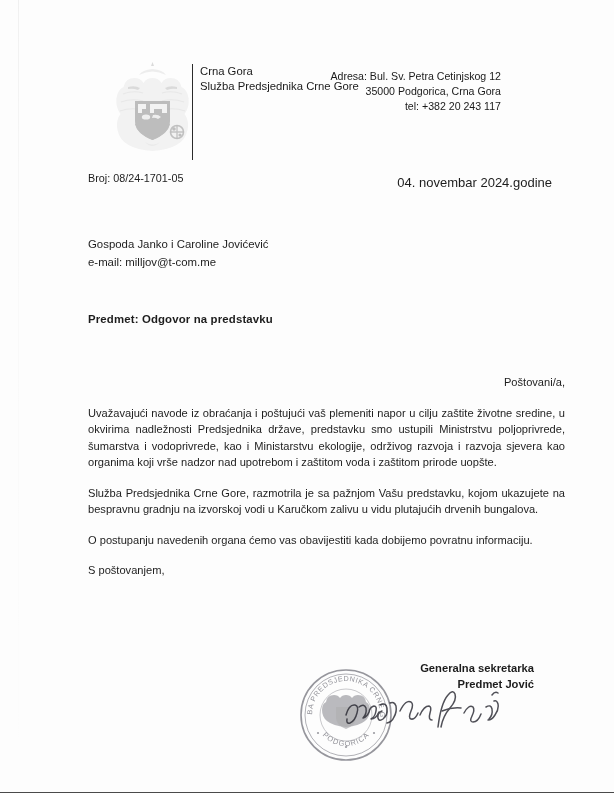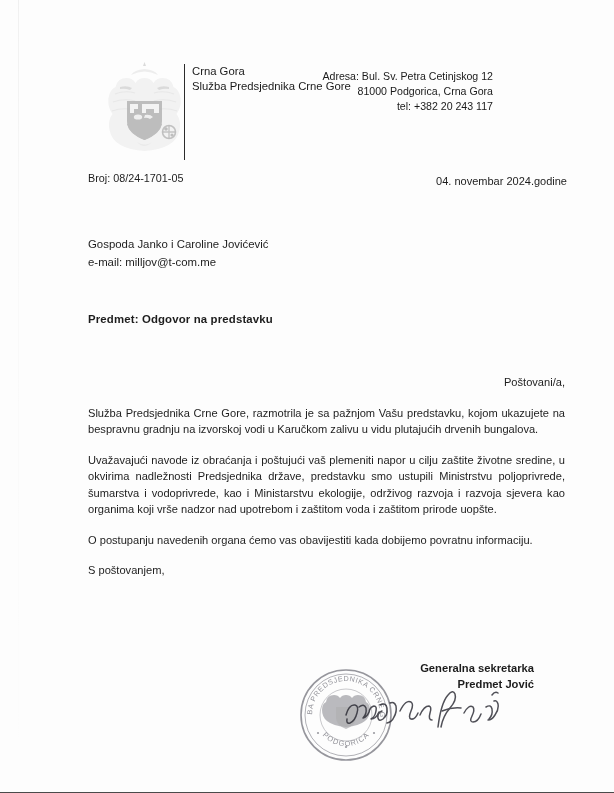--- a/index.html
+++ b/index.html
@@ -26,21 +26,21 @@
     left: 18px;
     top: 0;
     width: 1px;
     height: 793px;
     background: linear-gradient(to bottom, rgba(0,0,0,0.05), rgba(0,0,0,0.02) 30%, rgba(0,0,0,0));
   }
 
   
   .header {
     position: absolute;
-    left: 4px;
+    left: 12px;
     top: 0;
     width: 536px;
     height: 165px;
   }
   .crest {
     position: absolute;
     left: 93px;
     top: 58px;
     width: 95px;
     height: 102px;
@@ -77,23 +77,23 @@
 
   
   .ref-line {
     position: absolute;
     left: 88px;
     top: 172px;
     font-size: 10.8px;
   }
   .date-line {
     position: absolute;
-    right: 47px;
+    right: 62px;
     top: 175px;
-    font-size: 11px;
+    font-size: 13px;
   }
 
   
   .recipient {
     position: absolute;
     left: 88px;
     top: 236px;
     font-size: 11.4px;
     line-height: 1.55;
   }
@@ -234,39 +234,39 @@
 
     <div class="header-divider"></div>
 
     <div class="org-block">
       <div>Crna Gora</div>
       <div>Služba Predsjednika Crne Gore</div>
     </div>
 
     <div class="address-block">
       <div>Adresa: Bul. Sv. Petra Cetinjskog 12</div>
-      <div>81000 Podgorica, Crna Gora</div>
+      <div>35000 Podgorica, Crna Gora</div>
       <div>tel: +382 20 243 117</div>
     </div>
   </div>
 
   <div class="ref-line">Broj: 08/24-1701-05</div>
   <div class="date-line">04. novembar 2024.godine</div>
 
   <div class="recipient">
     <div>Gospoda Janko i Caroline Jovićević</div>
     <div>e-mail: milljov@t-com.me</div>
   </div>
 
   <div class="subject">Predmet: Odgovor na predstavku</div>
 
   <div class="body-block">
     <p class="salutation">Poštovani/a,</p>
+    <p class="para">Uvažavajući navode iz obraćanja i poštujući vaš plemeniti napor u cilju zaštite životne sredine, u okvirima nadležnosti Predsjednika države, predstavku smo ustupili Ministrstvu poljoprivrede, šumarstva i vodoprivrede, kao i Ministarstvu ekologije, održivog razvoja i razvoja sjevera kao organima koji vrše nadzor nad upotrebom i zaštitom voda i zaštitom prirode uopšte.</p>
     <p class="para">Služba Predsjednika Crne Gore, razmotrila je sa pažnjom Vašu predstavku, kojom ukazujete na bespravnu gradnju na izvorskoj vodi u Karučkom zalivu u vidu plutajućih drvenih bungalova.</p>
-    <p class="para">Uvažavajući navode iz obraćanja i poštujući vaš plemeniti napor u cilju zaštite životne sredine, u okvirima nadležnosti Predsjednika države, predstavku smo ustupili Ministrstvu poljoprivrede, šumarstva i vodoprivrede, kao i Ministarstvu ekologije, održivog razvoja i razvoja sjevera kao organima koji vrše nadzor nad upotrebom i zaštitom voda i zaštitom prirode uopšte.</p>
     <p class="para">O postupanju navedenih organa ćemo vas obavijestiti kada dobijemo povratnu informaciju.</p>
     <p class="closing">S poštovanjem,</p>
   </div>
 
   <div class="signature-area">
 
     <div class="stamp">
       <svg viewBox="0 0 96 96" width="96" height="96" aria-hidden="true">
         <defs>
           <path id="arcTop" d="M 14,48 A 34,34 0 0 1 82,48"></path>

